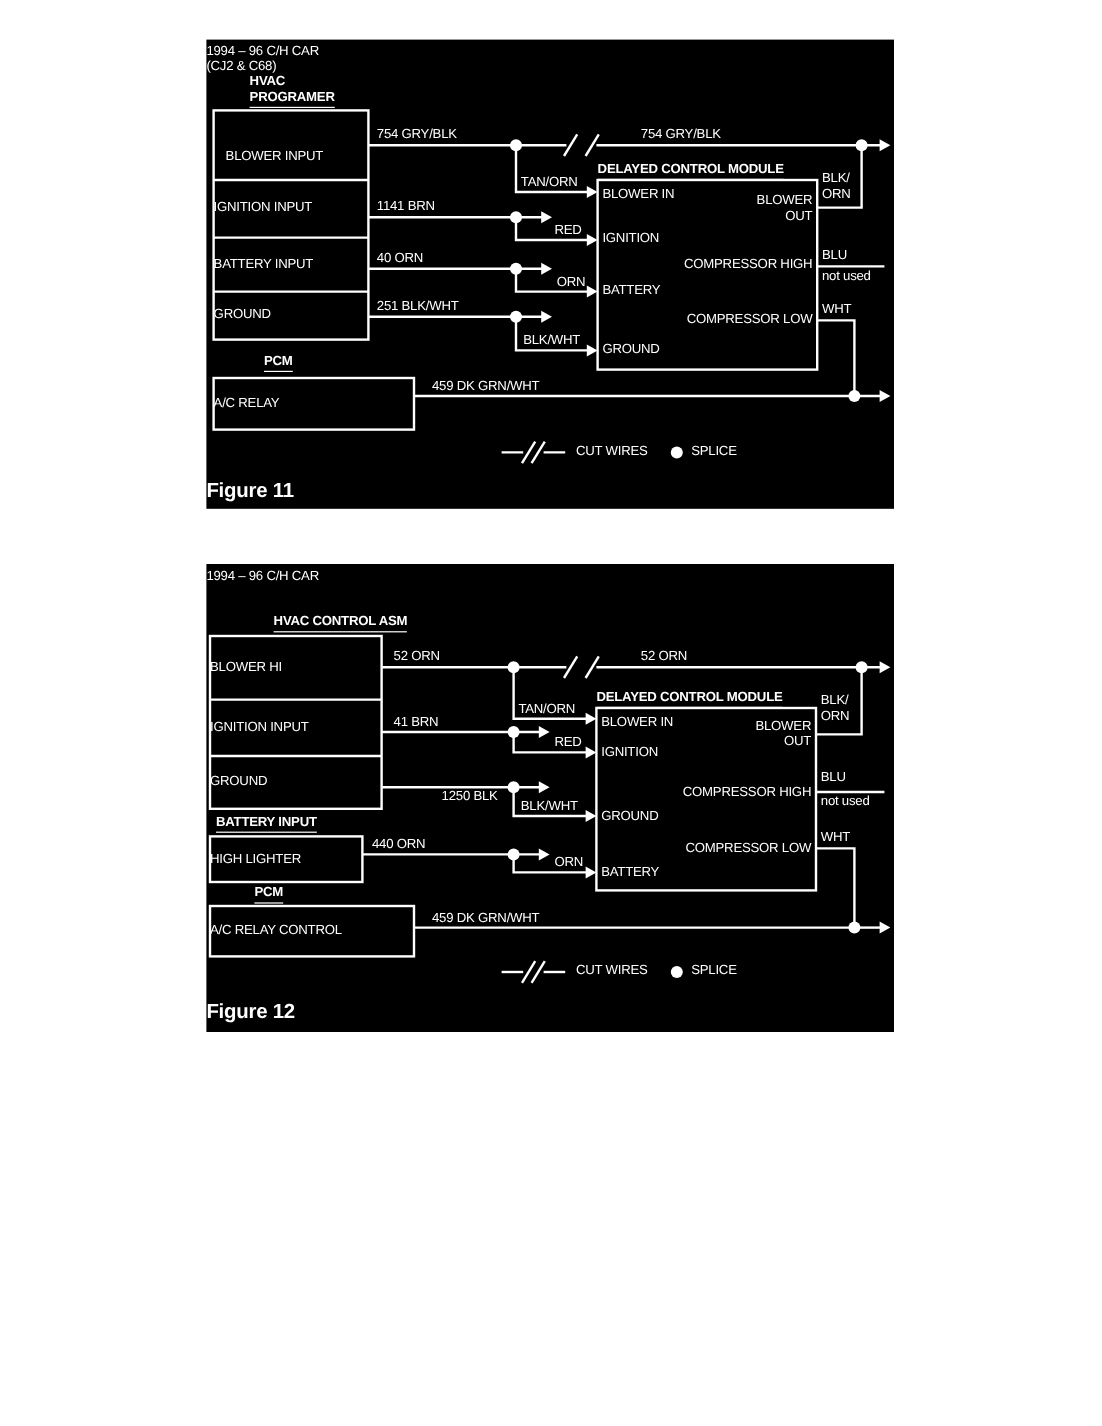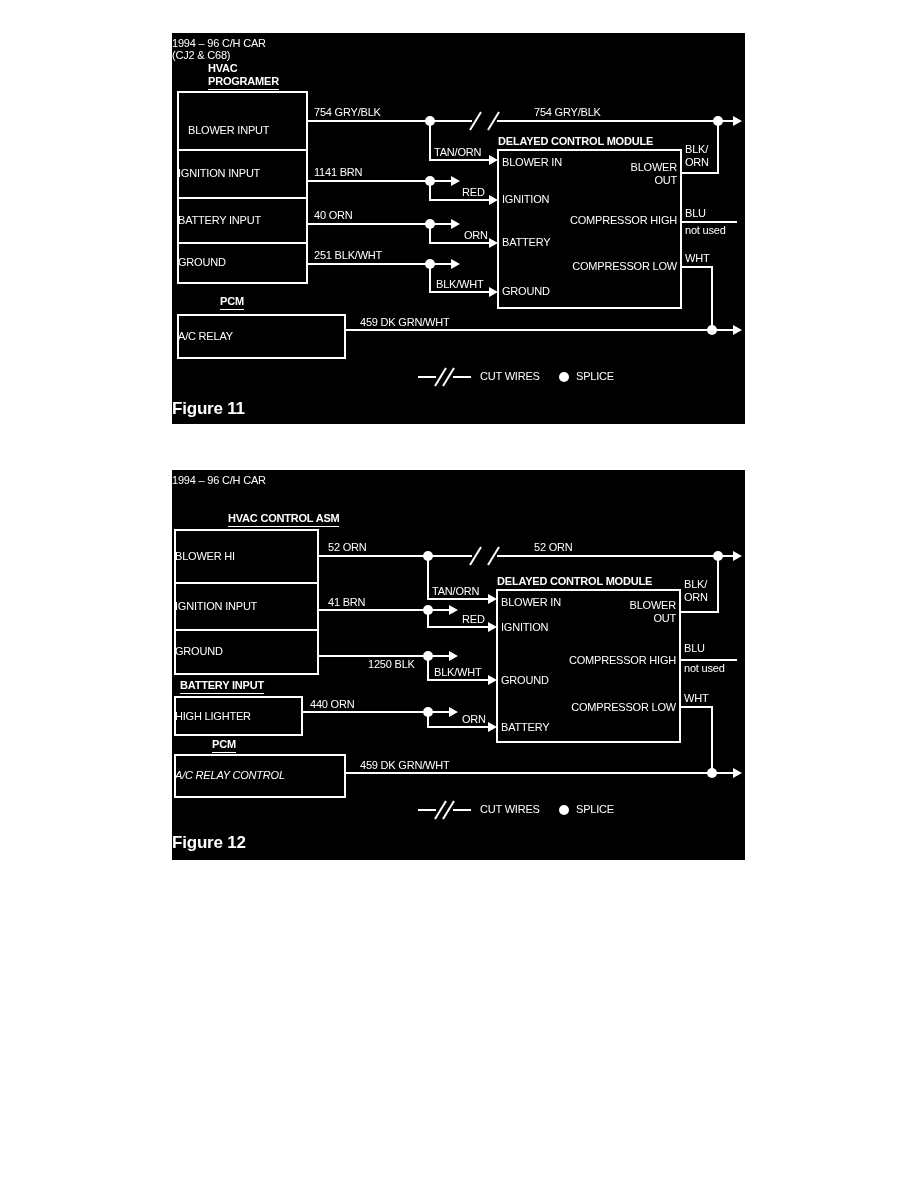--- a/index.html
+++ b/index.html
@@ -230,20 +230,20 @@
 
   <div class="lbl" style="left:512px; top:108px;">
     <div>BLK/</div>
     <div>ORN</div>
   </div>
   <div class="lbl" style="left:512px; top:172px;">BLU</div>
   <div class="lbl" style="left:512px; top:192px;">not used</div>
   <div class="lbl" style="left:512px; top:222px;">WHT</div>
 
   <div class="lbl b u" style="left:40px; top:268px;">PCM</div>
-  <div class="lbl ctr" style="left:3px; top:299px; width:170px;font-style:italic;">A/C RELAY CONTROL</div>
+  <div class="lbl ctr" style="left:3px; top:299px; width:170px;">A/C RELAY CONTROL</div>
   <div class="lbl" style="left:188px; top:289px;">459 DK GRN/WHT</div>
 
   <div class="lbl" style="left:308px; top:333px;">CUT WIRES</div>
   <div class="lbl" style="left:404px; top:333px;">SPLICE</div>
 
   <div class="lbl cap ctr" style="left:0; top:366px; width:573px;">Figure 12</div>
 </div>
 
 </body></html>

